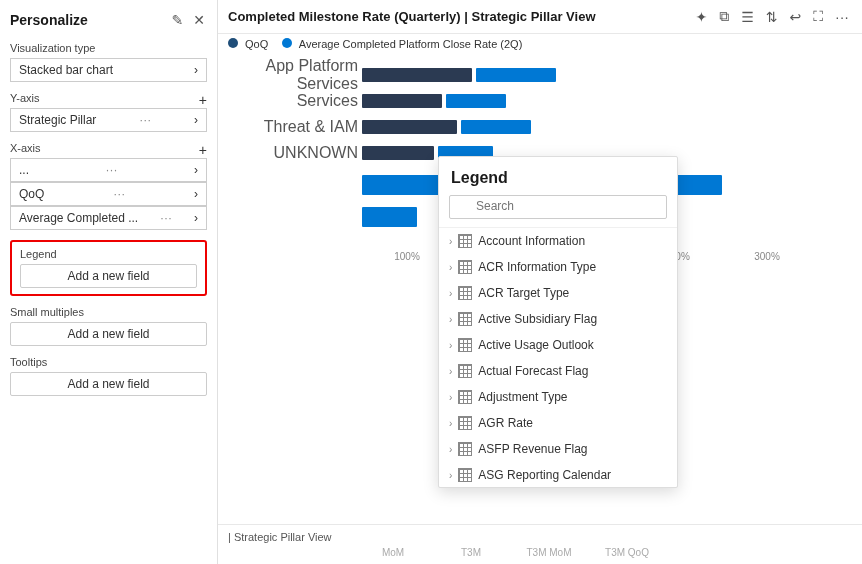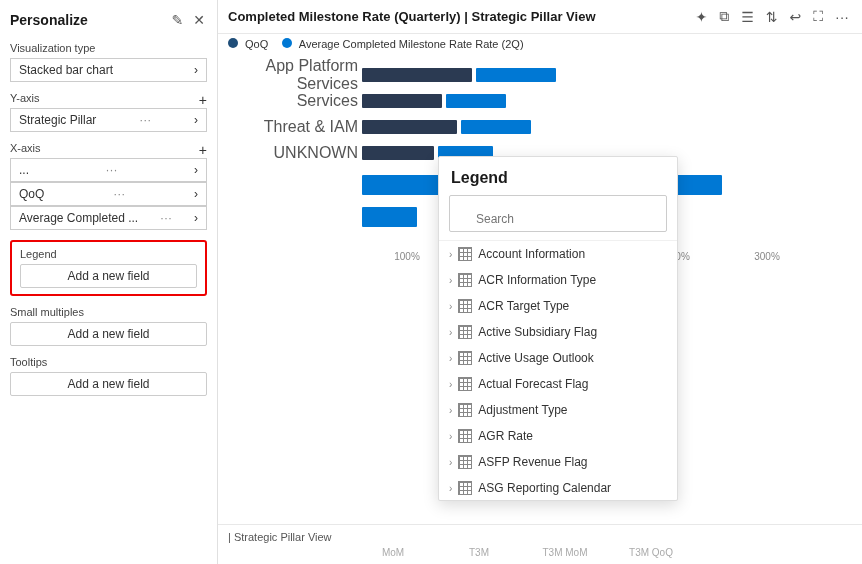--- a/index.html
+++ b/index.html
@@ -225,21 +225,21 @@
       color: #1a1a1a;
     }
 
     .legend-search-wrap {
       padding: 0 10px 8px 10px;
     }
 
     .legend-search {
       width: 100%;
       border: 1px solid #ccc;
-      padding: 16px 8px 5px 26px;
+      padding: 3px 8px 5px 26px;
       font-size: 12px;
       border-radius: 2px;
       position: relative;
     }
 
     .search-wrap {
       position: relative;
     }
 
     .search-icon-inner {
@@ -299,21 +299,21 @@
 
     .mini-title {
       font-size: 11px;
       color: #555;
       font-weight: 500;
     }
 
     .mini-axis-row {
       display: flex;
       padding-left: 130px;
-      gap: 16px;
+      gap: 8px;
     }
 
     .mini-axis-tick {
       width: 70px;
       font-size: 10px;
       color: #aaa;
       text-align: center;
     }
 
     .plus-icon {
@@ -406,21 +406,21 @@
     </div>
   </div>
 
   <div class="chart-legend-row">
     <span>
       <span class="legend-dot" style="background:#1f4e79;"></span>
       <span>QoQ</span>
     </span>
     <span>
       <span class="legend-dot" style="background:#0078d4;"></span>
-      <span>Average Completed Milestone Rate Rate (2Q)</span>
+      <span>Average Completed Platform Close Rate (2Q)</span>
     </span>
   </div>
 
   <div class="chart-area">
     <div class="bars-wrapper">
 
       <div class="bar-item">
         <span class="bar-name">App Platform Services</span>
         <div class="bar-bg bar-dark" style="width:110px;"></div>
         <div class="bar-bg bar-blue" style="width:80px;"></div>

